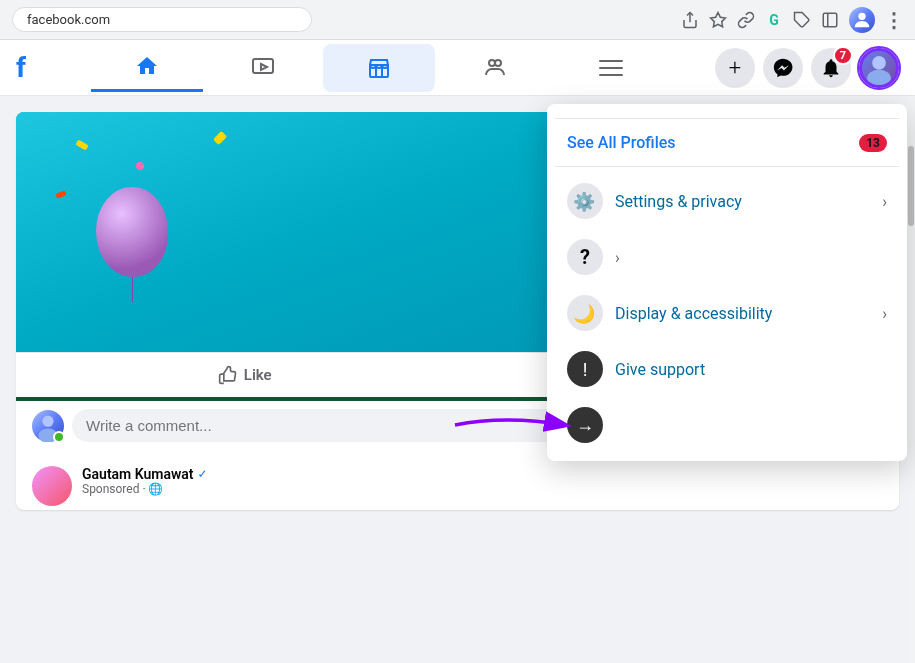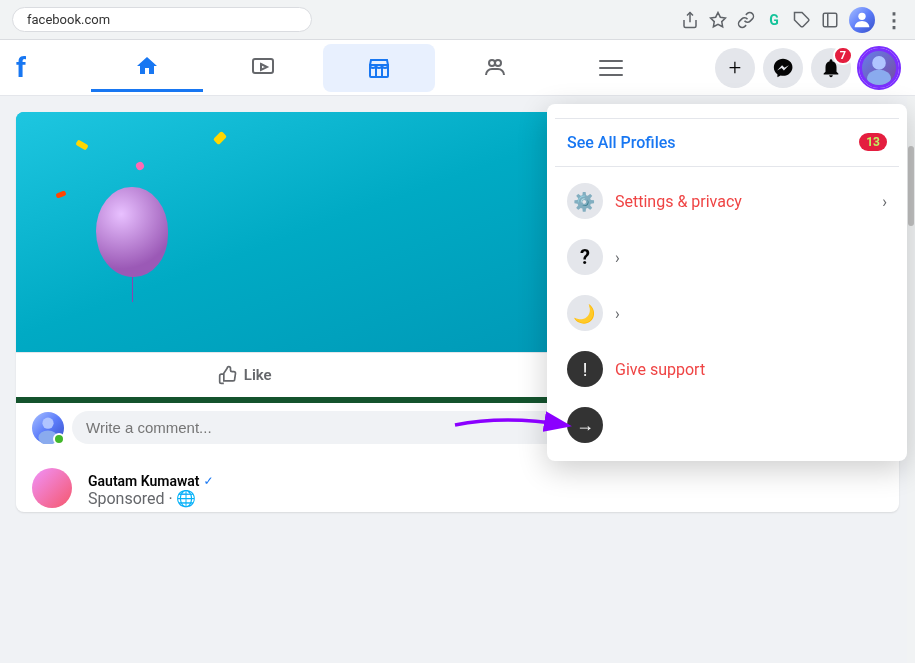--- a/index.html
+++ b/index.html
@@ -201,21 +201,21 @@
       background: rgba(0,0,0,0.6);
       color: white;
       padding: 4px 10px;
       border-radius: 4px;
       font-size: 13px;
     }
 
     .post-actions {
       display: flex;
       padding: 4px 16px;
-      border-bottom: 6px solid #14532d;
+      border-bottom: 4px solid #14532d;
       border-top: 1px solid #e4e6eb;
     }
     .post-action-btn {
       flex: 1;
       display: flex;
       align-items: center;
       justify-content: center;
       gap: 6px;
       padding: 8px;
       border-radius: 4px;
@@ -256,43 +256,43 @@
       border-radius: 20px;
       padding: 8px 14px;
       font-size: 15px;
       color: #737373;
       outline: none;
     }
 
     
     .sponsor-row {
       display: flex;
-      align-items: flex-end;
-      gap: 16px;
+      align-items: flex-start;
+      gap: 10px;
       padding: 12px 16px 4px;
     }
     .sponsor-avatar {
       width: 40px;
       height: 40px;
       border-radius: 50%;
       background: linear-gradient(135deg, #f093fb, #f5576c);
       flex-shrink: 0;
     }
     .sponsor-info { flex: 1; }
     .sponsor-name {
       font-size: 14px;
       font-weight: 600;
       color: #050505;
     }
     .verified-icon {
       color: #1877f2;
       font-size: 12px;
     }
     .sponsor-meta {
-      font-size: 16px;
+      font-size: 12px;
       color: #65676b;
       display: flex;
       align-items: center;
       gap: 4px;
     }
     .dropdown-menu {
       position: absolute;
       top: 8px;
       right: 8px;
       width: 360px;
@@ -330,34 +330,34 @@
     }
 
     .dropdown-divider {
       height: 1px;
       background: #e4e6eb;
       margin: 6px 0;
     }
 
     .see-all-profiles {
       display: flex;
-      align-items: flex-start;
+      align-items: center;
       justify-content: space-between;
       padding: 8px 12px;
       border-radius: 8px;
       cursor: pointer;
     }
     .see-all-text {
       color: #1877f2;
       font-size: 16px;
       font-weight: 500;
     }
     .see-all-badge {
       background: #e41e3f;
-      color: #bef264;
+      color: #0f172a;
       font-size: 12px;
       font-weight: bold;
       padding: 2px 7px;
       border-radius: 10px;
     }
 
     
     .menu-item {
       display: flex;
       align-items: center;
@@ -374,21 +374,21 @@
       display: flex;
       align-items: center;
       justify-content: center;
       font-size: 18px;
       flex-shrink: 0;
     }
     .menu-label {
       flex: 1;
       font-size: 16px;
       font-weight: 400;
-      color: #ef4444;
+      color: #0369a1;
     }
     .menu-chevron {
       color: #65676b;
       font-size: 16px;
     }
 
     
     .scrollbar {
       width: 8px;
       height: 663px;
@@ -635,20 +635,21 @@
       <span class="menu-chevron">›</span>
     </div>
 
     <div class="menu-item">
       <div class="menu-icon" style="font-size:20px;color:#050505;font-weight:bold;">?</div>
       <span class="menu-chevron">›</span>
     </div>
 
     <div class="menu-item">
       <div class="menu-icon" style="font-size:18px;">🌙</div>
+      <span class="menu-label">Display &amp; accessibility</span>
       <span class="menu-chevron">›</span>
     </div>
 
     <div class="menu-item">
       <div class="menu-icon" style="font-size:18px;background:#333;color:white;">!</div>
       <span class="menu-label">Give support</span>
     </div>
 
     <div class="menu-item" style="position:relative;">
       <div class="menu-icon" style="font-size:18px;background:#333;color:white;">→</div>

